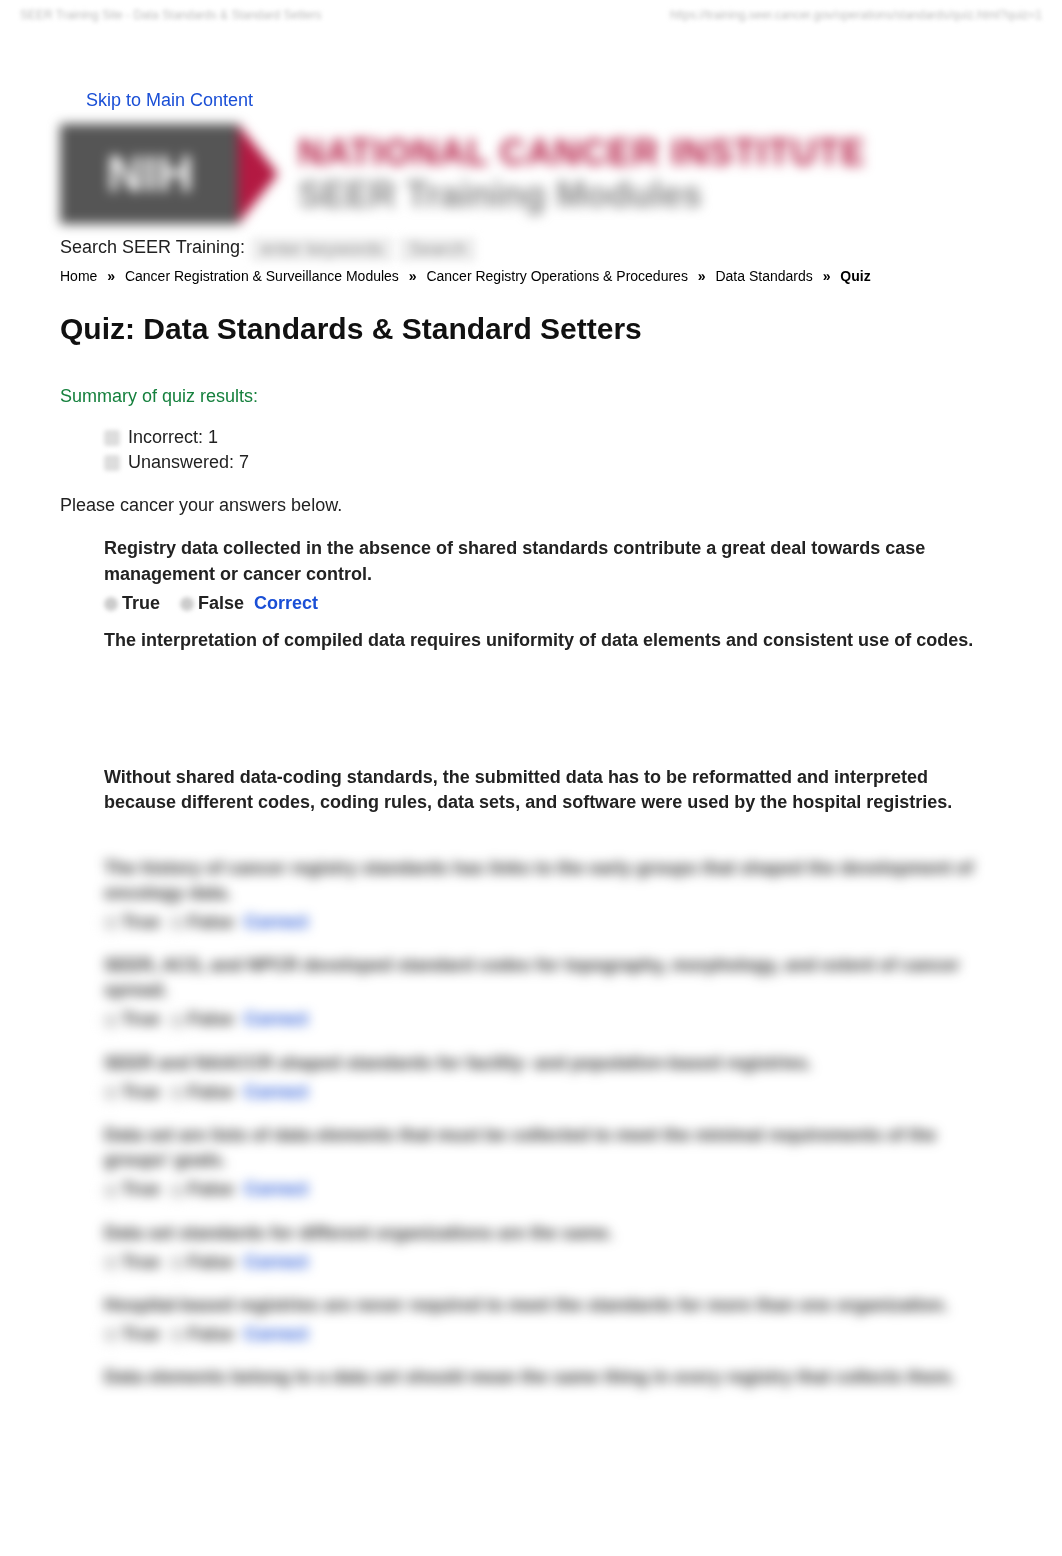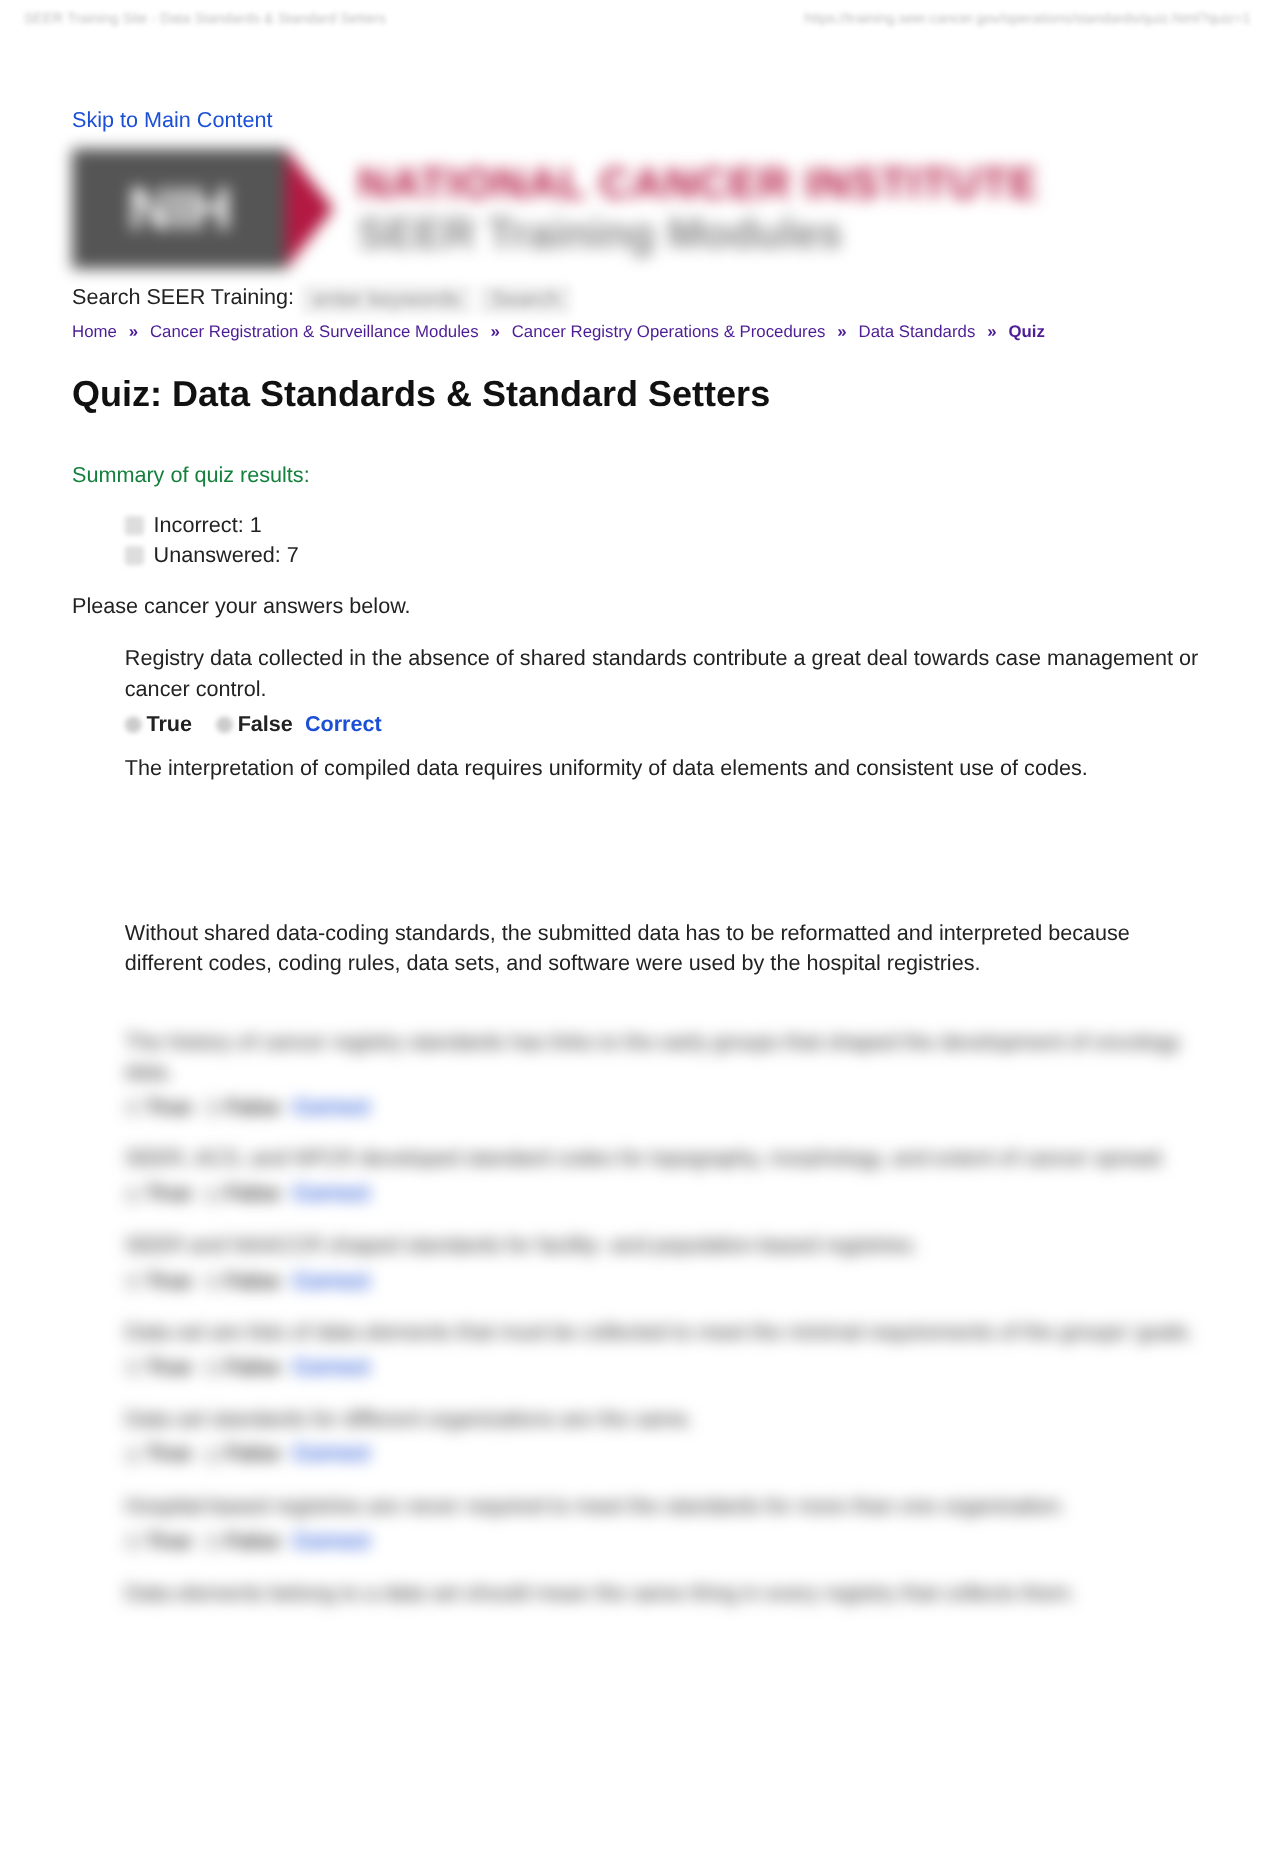--- a/index.html
+++ b/index.html
@@ -17,20 +17,21 @@
     justify-content: space-between;
     padding: 8px 20px;
     font-size: 12px;
     color: #bbb;
     filter: blur(2px);
   }
   a.skip {
     color: #1a4fd6;
     text-decoration: none;
     font-size: 18px;
+    margin-left: 26px;
   }
   .banner {
     display: flex;
     align-items: center;
     margin-top: 8px;
     filter: blur(6px);
     height: 110px;
   }
   .banner-nih {
     width: 180px;
@@ -74,21 +75,21 @@
   .search-blur {
     filter: blur(4px);
     background: #eee;
     border-radius: 4px;
     padding: 2px 10px;
     color: #999;
   }
   .breadcrumbs {
     margin-top: 6px;
     font-size: 14px;
-    color: #4c1d95;
+    color: #000000;
   }
   .breadcrumbs .sep {
     font-weight: bold;
     margin: 0 6px;
   }
   h1 {
     font-size: 30px;
     margin: 28px 0 40px 0;
     color: #111;
   }
@@ -119,20 +120,21 @@
   .questions {
     margin: 20px 0 0 44px;
     font-size: 18px;
     line-height: 1.4;
   }
   .question {
     margin-bottom: 12px;
   }
   .q-text {
     margin-bottom: 4px;
+    font-weight: bold;
   }
   .answer-row {
     margin-left: 0;
     font-weight: bold;
   }
   .radio-blur {
     display: inline-block;
     width: 14px;
     height: 14px;
     background: #ccc;

